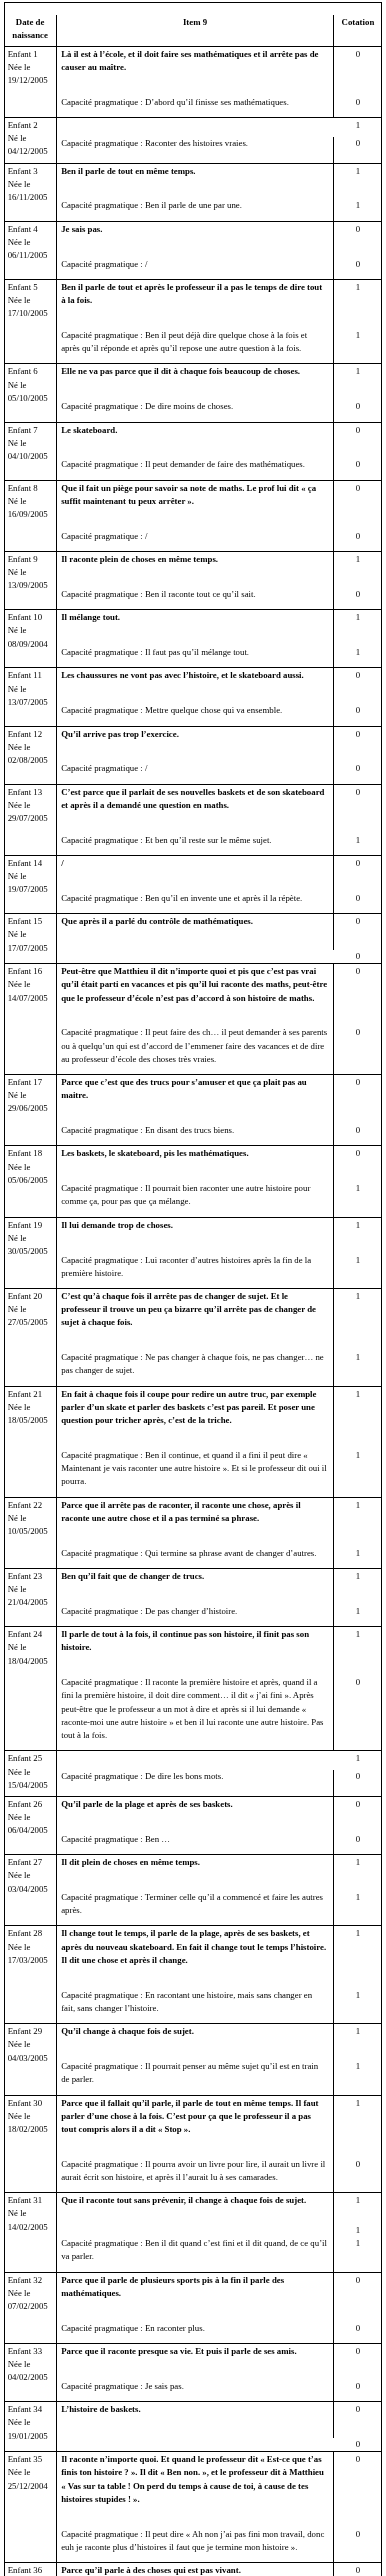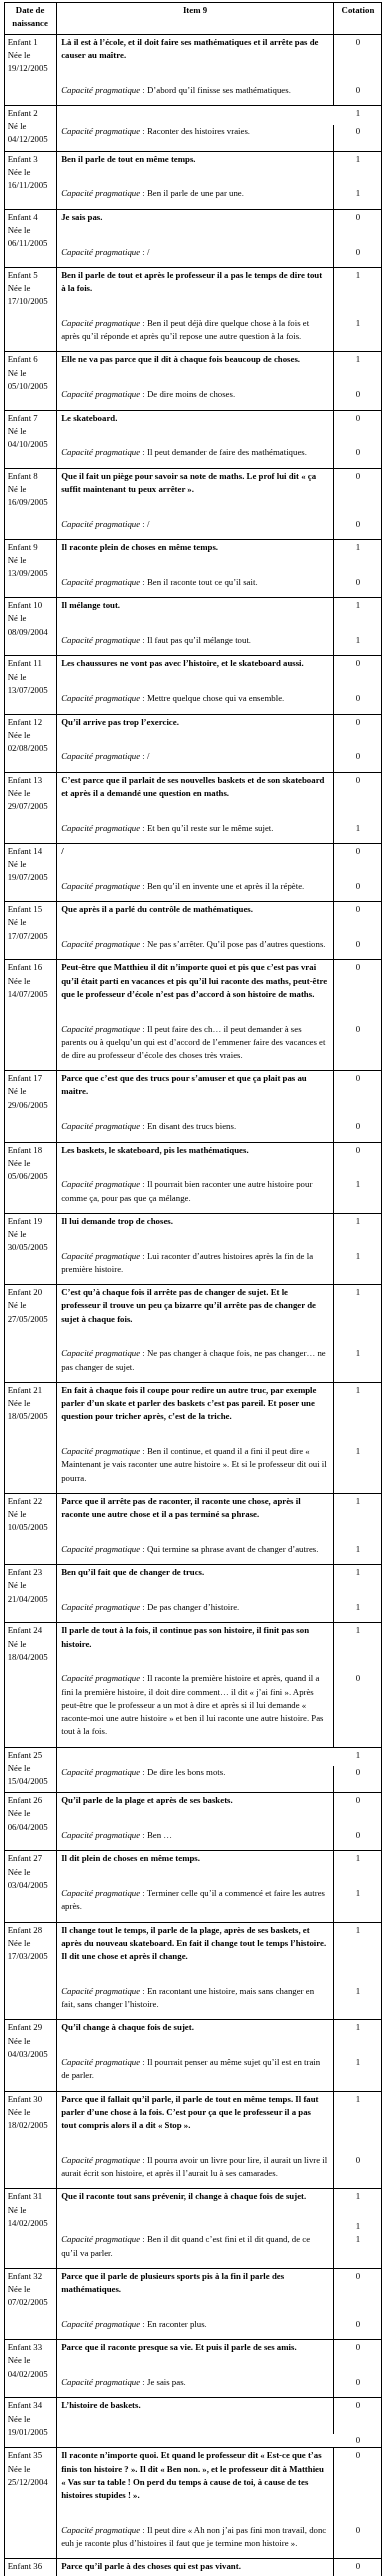--- a/index.html
+++ b/index.html
@@ -6,31 +6,31 @@
   body { width:386px; color:#000; }
   .page { width:386px; box-sizing:border-box; padding:2.1px 3.6px; }
   .doc-table {
     border:1.5px solid #000;
     font-family:"Liberation Serif","DejaVu Serif",serif;
     font-size:8.8px;
     line-height:1.5;
   }
   .grid-cols { display:grid; grid-template-columns:52px 1fr 47px; }
   .header-row { border-bottom:1px solid #000; font-weight:bold; text-align:center; }
-  .header-cell { padding:1px 2.1px 3.1px 2.1px; }
+  .header-cell { padding:1px 2.1px 3.1px 2.1px;margin-top:12px; }
   .header-cell.b-r { border-right:1px solid #000; }
   .row { border-bottom:1px solid #000; }
   .row:last-child { border-bottom:none; }
   .date-cell { grid-row:1 / span 2; grid-column:1; border-right:1px solid #000; padding:1px 1.5px 4.1px 3.1px; }
   .birth-block { }
   .item-main { grid-row:1; grid-column:2; border-right:1px solid #000; padding:1px 6.2px 21.6px 4.6px;font-weight:bold; }
   .cot-main { grid-row:1; grid-column:3; text-align:center; padding-top:1px; }
   .item-cap { grid-row:2; grid-column:2; border-right:1px solid #000; padding:0 6.2px 8.2px 4.6px; }
   .cot-cap { grid-row:2; grid-column:3; text-align:center; }
-  .cap-label { font-style:italic; }
+  .cap-label { }
   .extra-cot { margin-top:16.5px; }
   .extra-cot:empty { display:none; }
 </style>
 </head>
 <body>
 
 <div class="page">
   <div class="doc-table">
 
     <div class="grid-cols header-row">
@@ -339,23 +339,20 @@
       <div class="birth-block">
         <div>Né le</div>
         <div>17/07/2005</div>
       </div>
     </div>
     <div class="item-main"><span>Que après il a parlé du contrôle de mathématiques.</span></div>
     <div class="cot-main">
       <div>0</div>
 
     </div>
-    <div class="item-cap">
-      <span class="cap-label">Capacité pragmatique</span><span> : </span><span>Ne pas s’arrêter. Qu’il pose pas d’autres questions.</span>
-    </div>
     <div class="cot-cap">
       <div>0</div>
     </div>
   </div>
 
   <div class="grid-cols row">
     <div class="date-cell">
       <div>Enfant 16</div>
       <div class="birth-block">
         <div>Née le</div>

